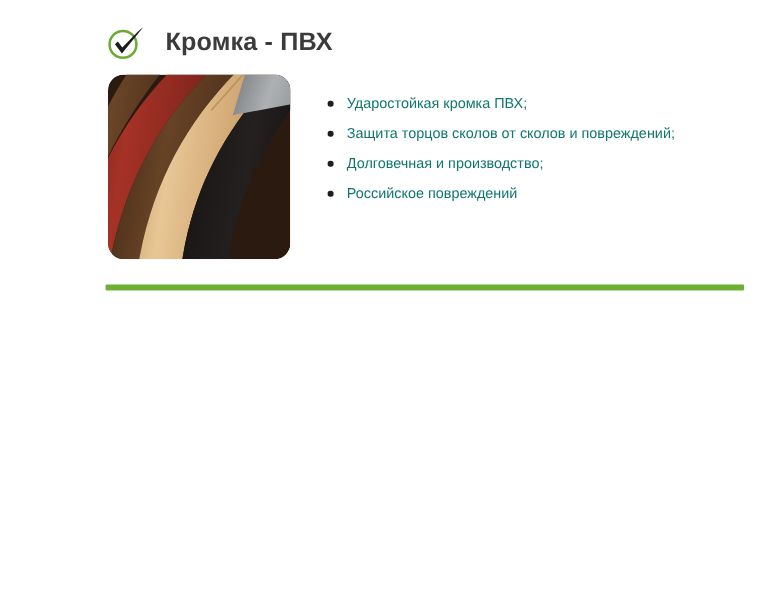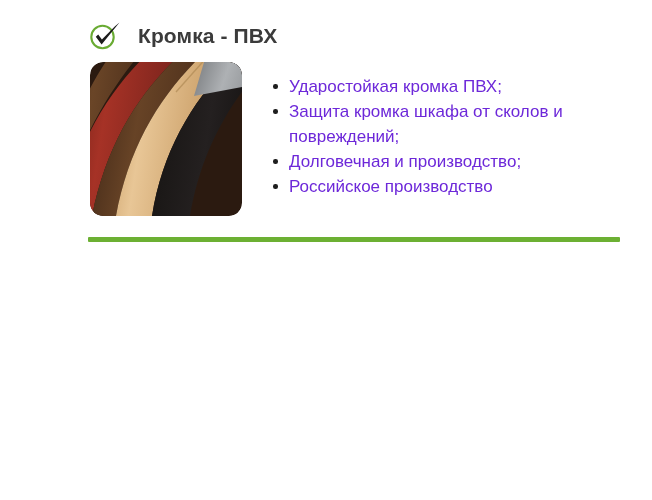--- a/index.html
+++ b/index.html
@@ -88,23 +88,23 @@
     position: absolute;
     margin: 0;
     padding: 0;
     list-style: none;
   }
   #list-edge { left: 272px; top: 12px;  width: 352px; }
 
   .bullet-list li {
     position: relative;
     padding-left: 17px;
-    font-size: 17px;
+    font-size: 12px;
     line-height: 25px;
-    color: #6d28d9;
+    color: #0f766e;
     margin-bottom: 0px;
   }
   .bullet-list li::before {
     content: "";
     position: absolute;
     left: 1px;
     top: 10px;
     width: 4.5px;
     height: 4.5px;
     border-radius: 50%;
@@ -192,23 +192,23 @@
             <path d="M108,0 C 134,-2 152,-10 176,-24 L 200,-24 L 200,0 Z" fill="url(#gGray)"></path>
             <path d="M120,-20 L 196,-20 L 168,22 L 104,34 Z" fill="url(#gGray)"></path>
 
             <rect x="0" y="0" width="152" height="154" fill="none"></rect>
           </g>
         </svg>
       </div>
 
       <ul class="bullet-list" id="list-edge">
         <li>Ударостойкая кромка ПВХ;</li>
-        <li>Защита кромка шкафа от сколов и повреждений;</li>
+        <li>Защита торцов сколов от сколов и повреждений;</li>
         <li>Долговечная и производство;</li>
-        <li>Российское производство</li>
+        <li>Российское повреждений</li>
       </ul>
 
     </div>
   </div>
 
   <div class="divider"></div>
 
   <div class="section" id="section-back">
 
     <div class="content-row" id="content-row-back">

